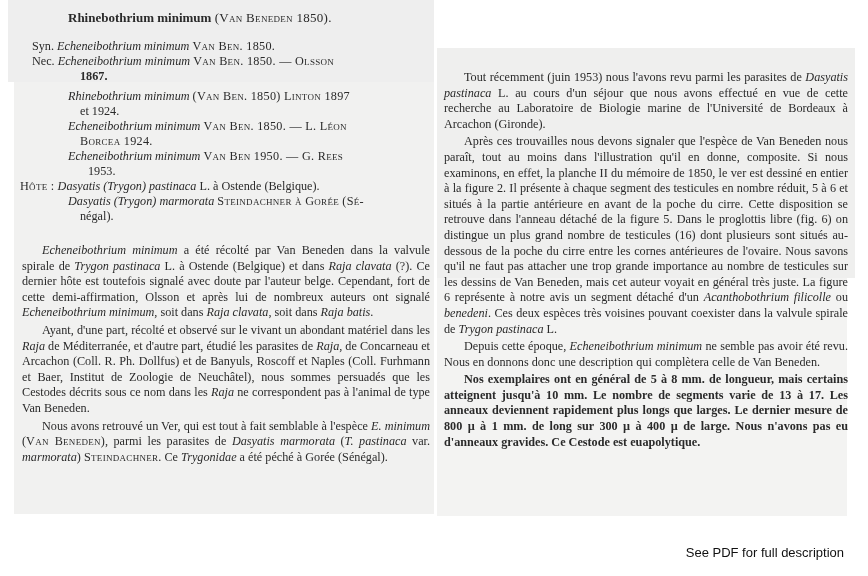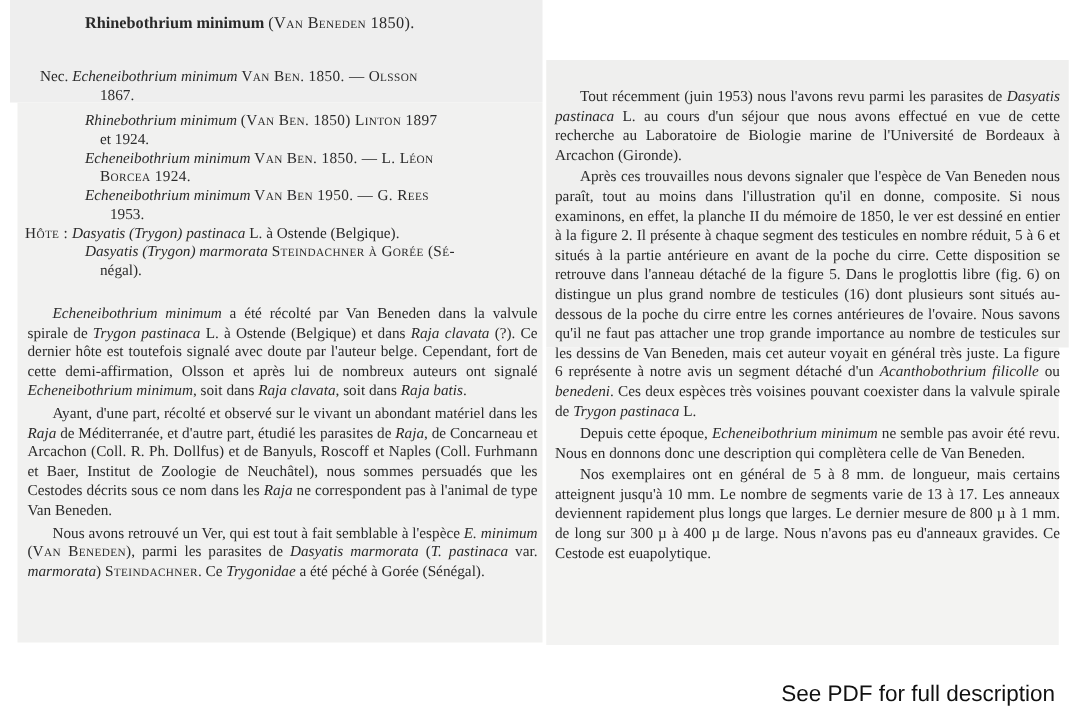--- a/index.html
+++ b/index.html
@@ -14,44 +14,49 @@
   .sc { font-variant:small-caps; letter-spacing:0.3px; }
   .b { font-weight:bold; }
   .i { font-style:italic; }
   .line { position:absolute; white-space:nowrap; }
   .title { left:68px; top:10px; font-size:13px; }
   .para { position:absolute; text-align:justify; }
   .para p { margin:0; text-indent:20px; }
   .left-col { left:22px; width:408px; }
   .right-col { left:444px; width:404px; }
   .footnote { position:absolute; right:24px; top:545px; font-family:"Liberation Sans", sans-serif;
-              font-size:18px; color:#111; }
+              font-size:13px; color:#111; }
 </style>
 </head>
 <body>
 
 <div class="piece p-l1"></div>
 <div class="piece p-l2"></div>
 <div class="piece p-r1"></div>
 <div class="piece p-r2"></div>
 
 <div class="scan" style="left:0;top:0;width:868px;height:520px;">
 
   <div class="line title">
     <span class="b">Rhinebothrium minimum</span>
     <span class="sc">(Van Beneden 1850).</span>
   </div>
 
+  <div class="line" style="left:32px;top:39px;">
+    <span>Syn.</span>
+    <span class="i">Echeneibothrium minimum</span>
+    <span class="sc">Van Ben. 1850.</span>
+  </div>
 
   <div class="line" style="left:32px;top:54px;">
     <span>Nec.</span>
     <span class="i">Echeneibothrium minimum</span>
     <span class="sc">Van Ben. 1850. — Olsson</span>
   </div>
-  <div class="line" style="left:80px;top:69px;">1867.</div>
+  <div class="line" style="left:80px;top:69px;font-weight:bold;">1867.</div>
 
   <div class="line" style="left:68px;top:89px;">
     <span class="i">Rhinebothrium minimum</span>
     <span class="sc">(Van Ben. 1850) Linton 1897</span>
   </div>
   <div class="line" style="left:80px;top:104px;">et 1924.</div>
 
   <div class="line" style="left:68px;top:119px;">
     <span class="i">Echeneibothrium minimum</span>
     <span class="sc">Van Ben. 1850. — L. Léon</span>
@@ -82,17 +87,17 @@
   <div class="para left-col" style="top:243px;">
     <p><span class="i">Echeneibothrium minimum</span><span> a été récolté par Van Beneden dans la valvule spirale de </span><span class="i">Trygon pastinaca</span><span> L. à Ostende (Belgique) et dans </span><span class="i">Raja clavata</span><span> (?). Ce dernier hôte est toutefois signalé avec doute par l'auteur belge. Cependant, fort de cette demi-affirmation, Olsson et après lui de nombreux auteurs ont signalé </span><span class="i">Echeneibothrium minimum</span><span>, soit dans </span><span class="i">Raja clavata</span><span>, soit dans </span><span class="i">Raja batis</span><span>.</span></p>
     <p style="margin-top:2px;"><span>Ayant, d'une part, récolté et observé sur le vivant un abondant matériel dans les </span><span class="i">Raja</span><span> de Méditerranée, et d'autre part, étudié les parasites de </span><span class="i">Raja</span><span>, de Concarneau et Arcachon (Coll. R. Ph. Dollfus) et de Banyuls, Roscoff et Naples (Coll. Furhmann et Baer, Institut de Zoologie de Neuchâtel), nous sommes persuadés que les Cestodes décrits sous ce nom dans les </span><span class="i">Raja</span><span> ne correspondent pas à l'animal de type Van Beneden.</span></p>
     <p style="margin-top:2px;"><span>Nous avons retrouvé un Ver, qui est tout à fait semblable à l'espèce </span><span class="i">E. minimum</span><span> (</span><span class="sc">Van Beneden</span><span>), parmi les parasites de </span><span class="i">Dasyatis marmorata</span><span> (</span><span class="i">T. pastinaca</span><span> var. </span><span class="i">marmorata</span><span>) </span><span class="sc">Steindachner</span><span>. Ce </span><span class="i">Trygonidae</span><span> a été péché à Gorée (Sénégal).</span></p>
   </div>
 
   <div class="para right-col" style="top:52px;margin-top:18px;">
     <p><span>Tout récemment (juin 1953) nous l'avons revu parmi les parasites de </span><span class="i">Dasyatis pastinaca</span><span> L. au cours d'un séjour que nous avons effectué en vue de cette recherche au Laboratoire de Biologie marine de l'Université de Bordeaux à Arcachon (Gironde).</span></p>
     <p style="margin-top:2px;"><span>Après ces trouvailles nous devons signaler que l'espèce de Van Beneden nous paraît, tout au moins dans l'illustration qu'il en donne, composite. Si nous examinons, en effet, la planche II du mémoire de 1850, le ver est dessiné en entier à la figure 2. Il présente à chaque segment des testicules en nombre réduit, 5 à 6 et situés à la partie antérieure en avant de la poche du cirre. Cette disposition se retrouve dans l'anneau détaché de la figure 5. Dans le proglottis libre (fig. 6) on distingue un plus grand nombre de testicules (16) dont plusieurs sont situés au-dessous de la poche du cirre entre les cornes antérieures de l'ovaire. Nous savons qu'il ne faut pas attacher une trop grande importance au nombre de testicules sur les dessins de Van Beneden, mais cet auteur voyait en général très juste. La figure 6 représente à notre avis un segment détaché d'un </span><span class="i">Acanthobothrium filicolle</span><span> ou </span><span class="i">benedeni</span><span>. Ces deux espèces très voisines pouvant coexister dans la valvule spirale de </span><span class="i">Trygon pastinaca</span><span> L.</span></p>
     <p style="margin-top:2px;"><span>Depuis cette époque, </span><span class="i">Echeneibothrium minimum</span><span> ne semble pas avoir été revu. Nous en donnons donc une description qui complètera celle de Van Beneden.</span></p>
-    <p style="margin-top:2px;"><span>Nos exemplaires ont en général de 5 à 8 mm. de longueur, mais certains atteignent jusqu'à 10 mm. Le nombre de segments varie de 13 à 17. Les anneaux deviennent rapidement plus longs que larges. Le dernier mesure de 800 µ à 1 mm. de long sur 300 µ à 400 µ de large. Nous n'avons pas eu d'anneaux gravides. Ce Cestode est euapolytique.</span></p>
+    <p style="margin-top:2px;font-weight:bold;"><span>Nos exemplaires ont en général de 5 à 8 mm. de longueur, mais certains atteignent jusqu'à 10 mm. Le nombre de segments varie de 13 à 17. Les anneaux deviennent rapidement plus longs que larges. Le dernier mesure de 800 µ à 1 mm. de long sur 300 µ à 400 µ de large. Nous n'avons pas eu d'anneaux gravides. Ce Cestode est euapolytique.</span></p>
   </div>
 </div>
 
 <div class="footnote">See PDF for full description</div>
 
 </body></html>

